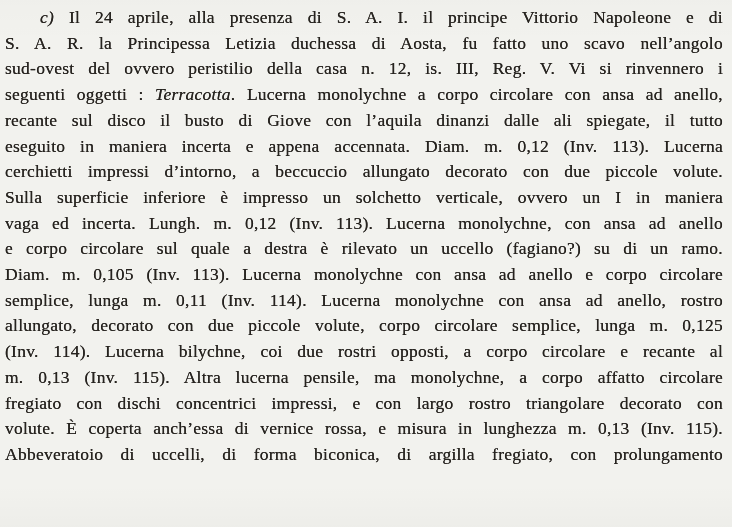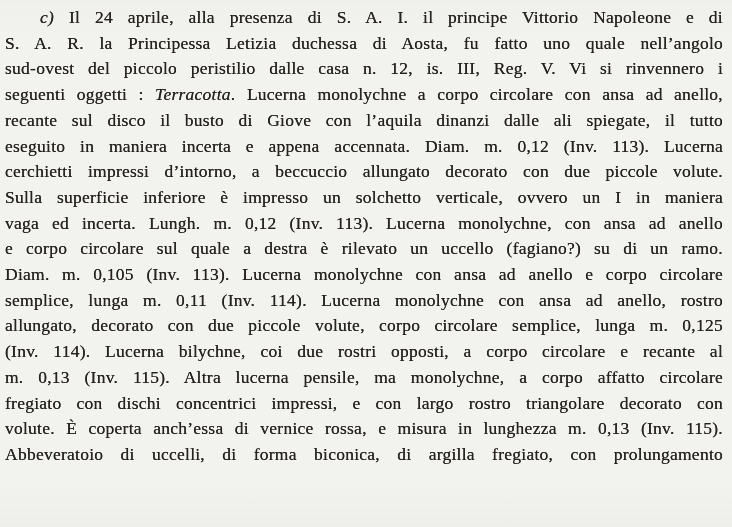--- a/index.html
+++ b/index.html
@@ -44,22 +44,22 @@
   }
   .seg { font-style: normal; }
   .seg.italic { font-style: italic; }
 </style>
 </head>
 <body>
 
 <div class="page">
   <div class="paragraph">
       <div class="line indent"><span class="seg italic">c) </span><span class="seg">Il 24 aprile, alla presenza di S. A. I. il principe Vittorio Napoleone e di</span></div>
-      <div class="line"><span class="seg">S. A. R. la Principessa Letizia duchessa di Aosta, fu fatto uno quale nell’angolo</span></div>
-      <div class="line"><span class="seg">sud-ovest del piccolo peristilio dalle casa n. 12, is. III, Reg. V. Vi si rinvennero i</span></div>
+      <div class="line"><span class="seg">S. A. R. la Principessa Letizia duchessa di Aosta, fu fatto uno scavo nell’angolo</span></div>
+      <div class="line"><span class="seg">sud-ovest del ovvero peristilio della casa n. 12, is. III, Reg. V. Vi si rinvennero i</span></div>
       <div class="line"><span class="seg">seguenti oggetti : </span><span class="seg italic">Terracotta</span><span class="seg">. Lucerna monolychne a corpo circolare con ansa ad anello,</span></div>
       <div class="line"><span class="seg">recante sul disco il busto di Giove con l’aquila dinanzi dalle ali spiegate, il tutto</span></div>
       <div class="line"><span class="seg">eseguito in maniera incerta e appena accennata. Diam. m. 0,12 (Inv. 113). Lucerna</span></div>
       <div class="line"><span class="seg">cerchietti impressi d’intorno, a beccuccio allungato decorato con due piccole volute.</span></div>
       <div class="line"><span class="seg">Sulla superficie inferiore è impresso un solchetto verticale, ovvero un I in maniera</span></div>
       <div class="line"><span class="seg">vaga ed incerta. Lungh. m. 0,12 (Inv. 113). Lucerna monolychne, con ansa ad anello</span></div>
       <div class="line"><span class="seg">e corpo circolare sul quale a destra è rilevato un uccello (fagiano?) su di un ramo.</span></div>
       <div class="line"><span class="seg">Diam. m. 0,105 (Inv. 113). Lucerna monolychne con ansa ad anello e corpo circolare</span></div>
       <div class="line"><span class="seg">semplice, lunga m. 0,11 (Inv. 114). Lucerna monolychne con ansa ad anello, rostro</span></div>
       <div class="line"><span class="seg">allungato, decorato con due piccole volute, corpo circolare semplice, lunga m. 0,125</span></div>

